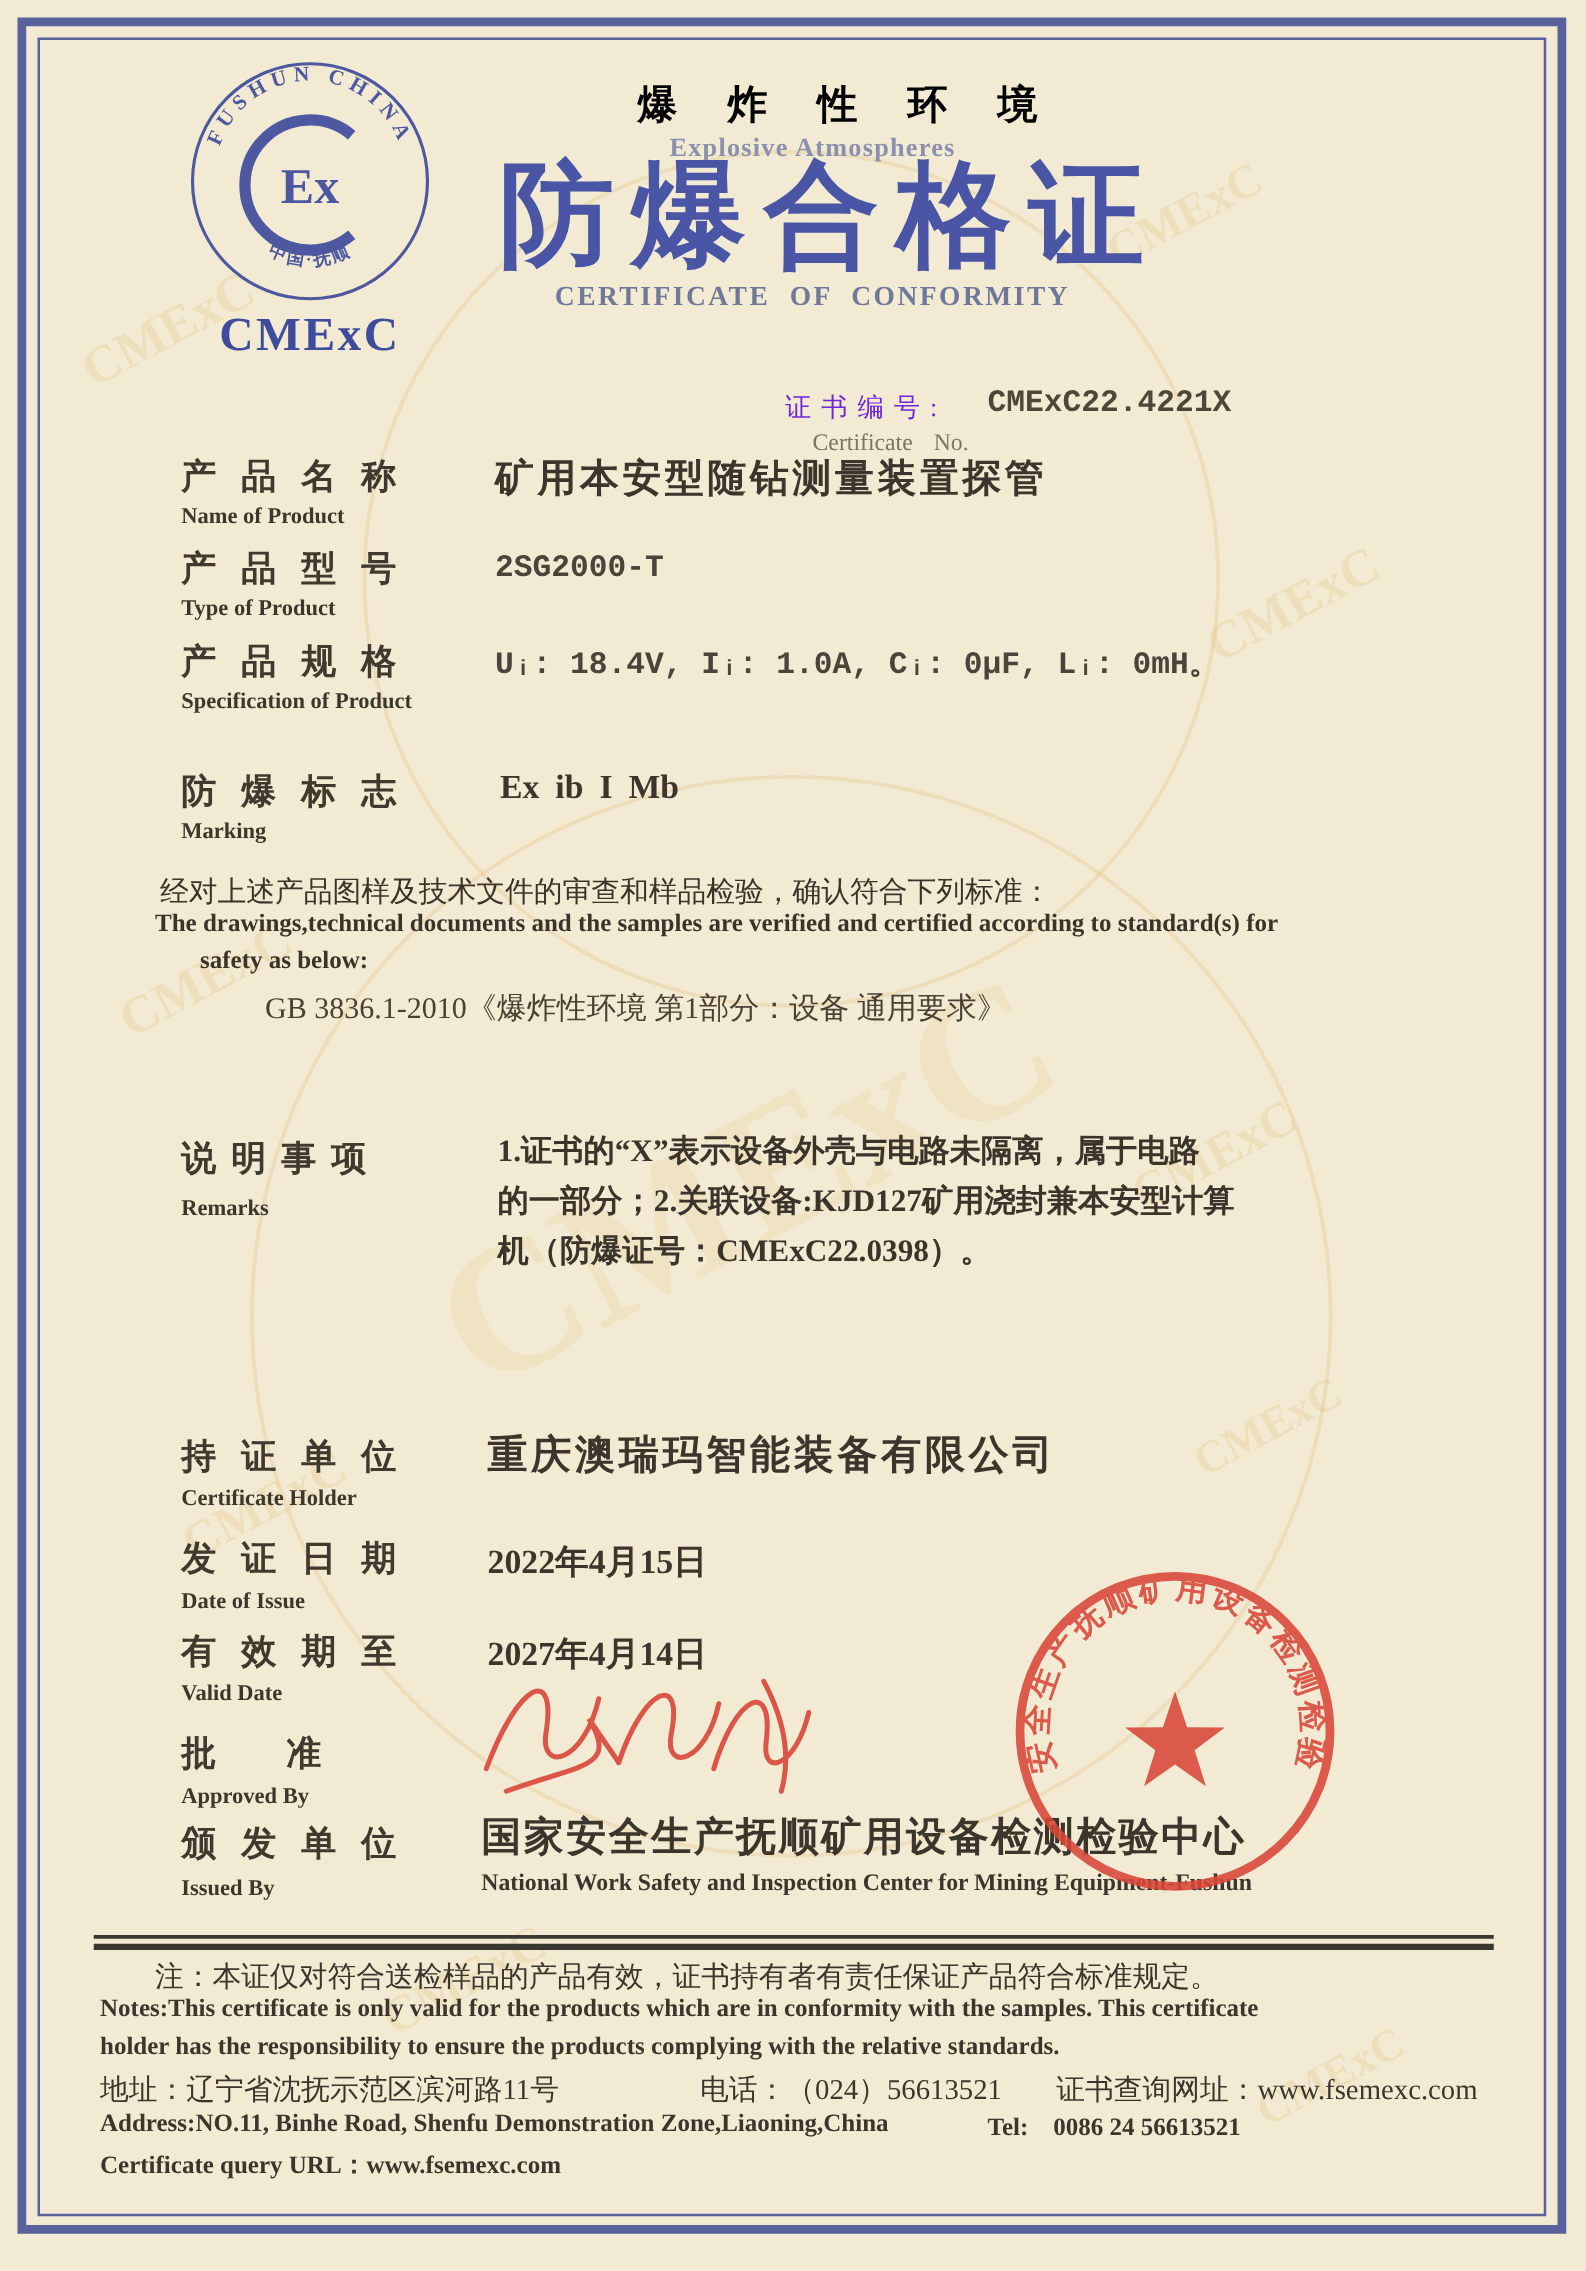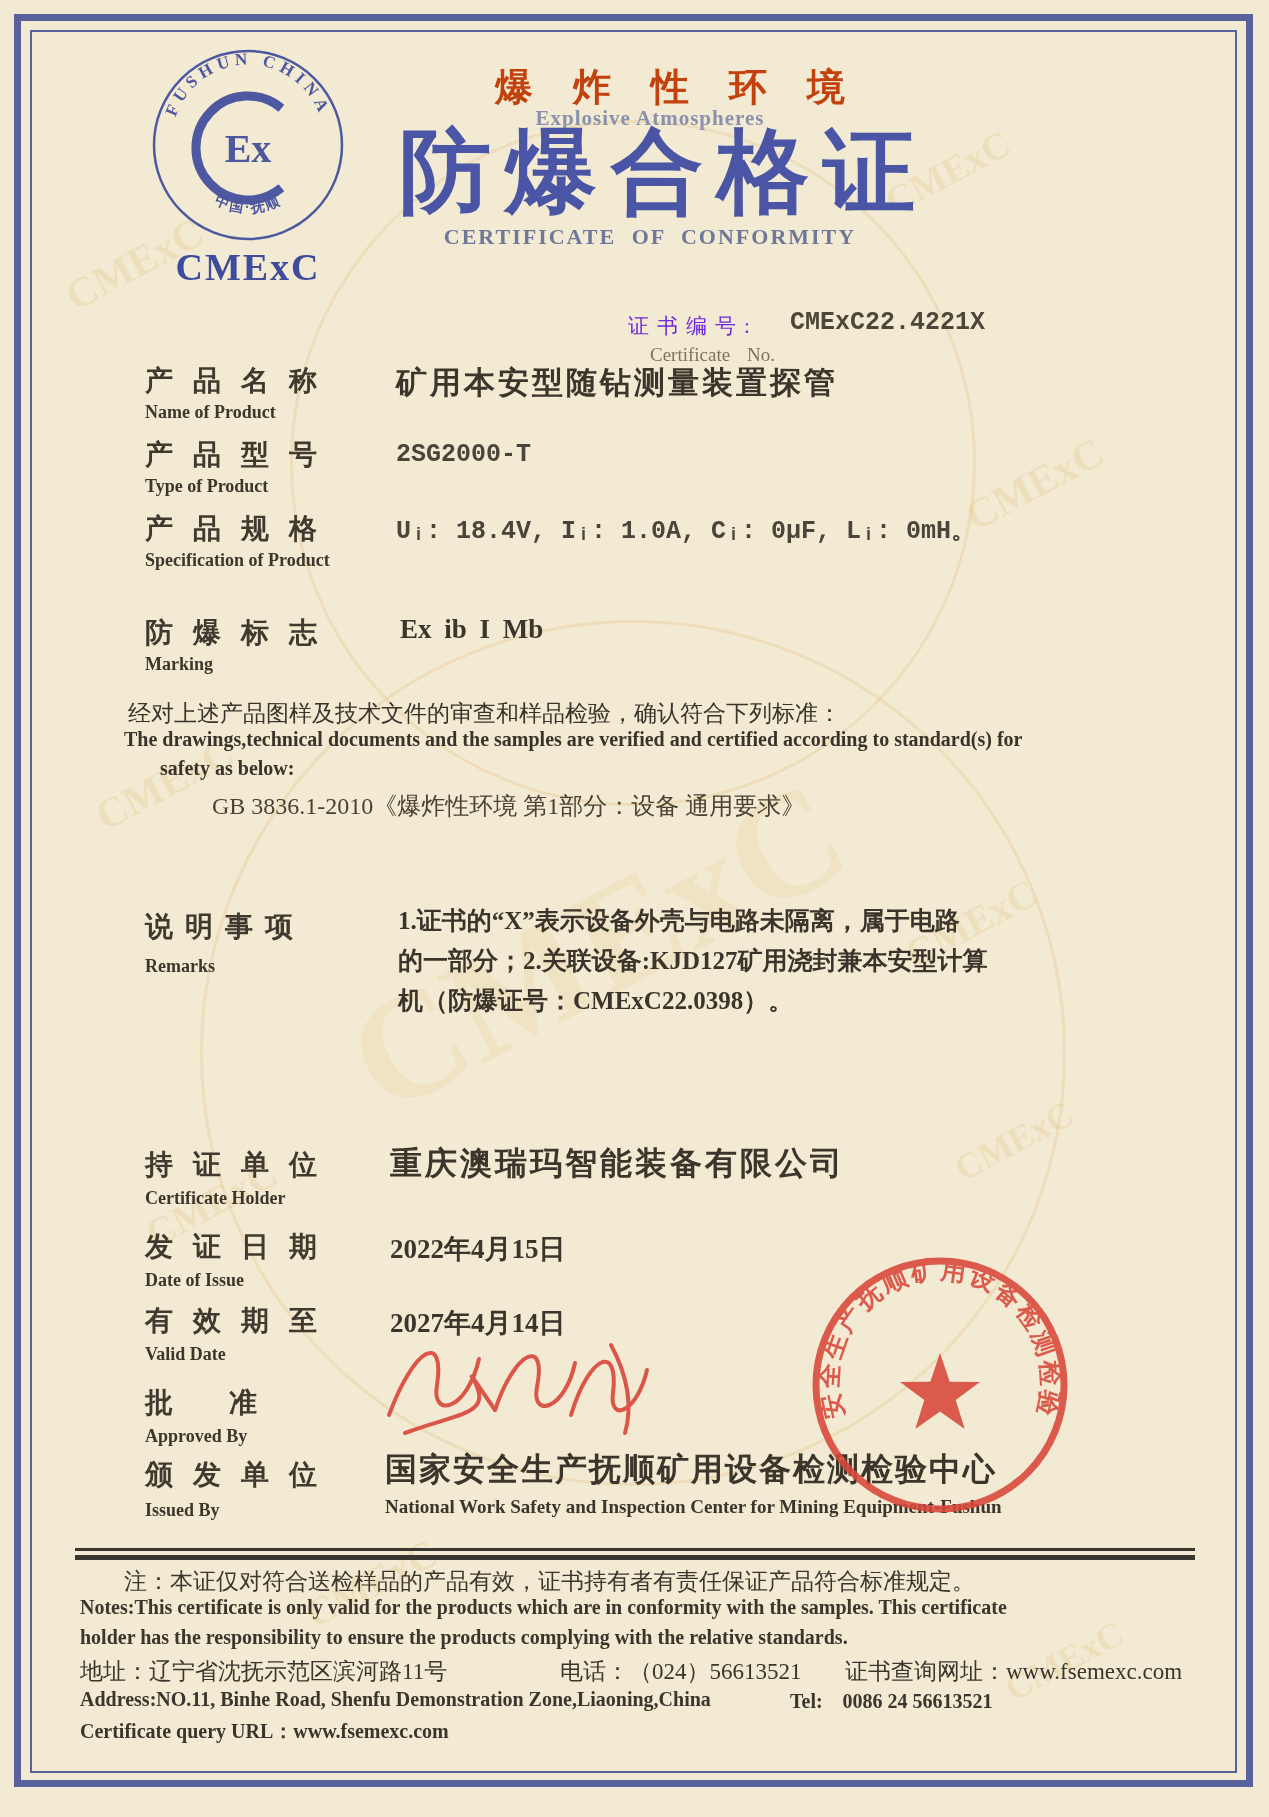--- a/index.html
+++ b/index.html
@@ -9,21 +9,21 @@
   .wm{position:absolute;inset:0;pointer-events:none;z-index:0;}
   .wm .wtxt{position:absolute;color:#dda94f;font-weight:bold;font-family:"Liberation Serif",serif;
             white-space:nowrap;transform:rotate(-28deg);opacity:.16;}
   .wm .wcirc{position:absolute;border:3px solid #dda94f;border-radius:50%;opacity:.18;}
   
   .frame-outer{position:absolute;left:14px;top:14px;right:16px;bottom:30px;border:7px solid #59629c;z-index:2;}
   .frame-inner{position:absolute;left:30px;top:30px;right:32px;bottom:44px;border:2px solid #59629c;z-index:2;}
   .layer{position:absolute;inset:0;z-index:3;}
   .abs{position:absolute;white-space:nowrap;}
   
-  .t-zh-small{font-size:38px;font-weight:bold;color:#c2410c;letter-spacing:40px;}
+  .t-zh-small{font-size:32px;font-weight:bold;color:#000000;letter-spacing:40px;}
   .t-en-small{font-size:21px;font-weight:600;color:#8a90ad;letter-spacing:1px;}
   .t-zh-big{font-size:92px;font-weight:bold;color:#4a56a5;letter-spacing:14px;line-height:1;}
   .t-en-big{font-size:22px;font-weight:bold;color:#70789a;letter-spacing:2px;word-spacing:8px;}
   
   .certno-zh{font-size:21px;color:#6d28d9;letter-spacing:8px;}
   .certno-val{font-size:25px;font-weight:bold;color:#4e4739;font-family:"Liberation Mono","DejaVu Sans Mono",monospace;}
   .certno-en{font-size:19px;color:#7d7460;word-spacing:12px;}
   
   .lbl-zh{font-size:28px;font-weight:bold;color:#40392e;letter-spacing:20px;}
   .lbl-en{font-size:18px;font-weight:bold;color:#3d362b;}

